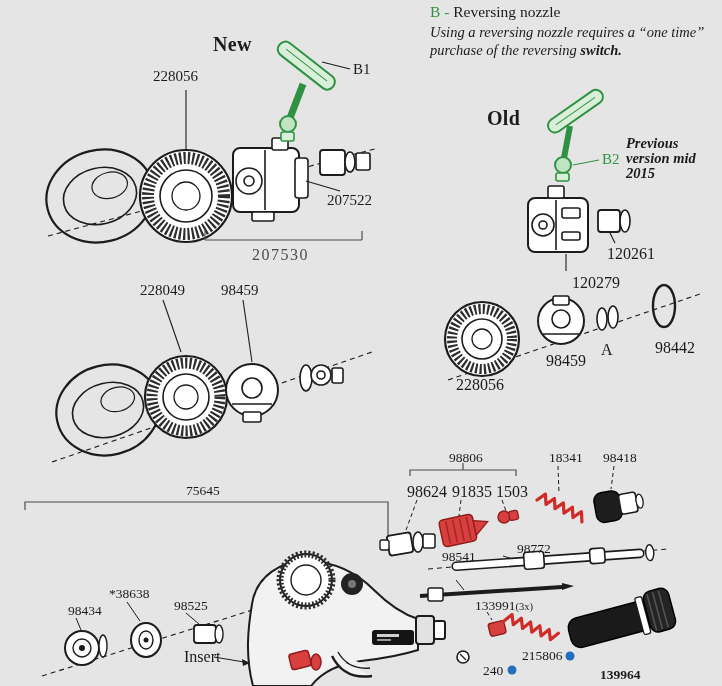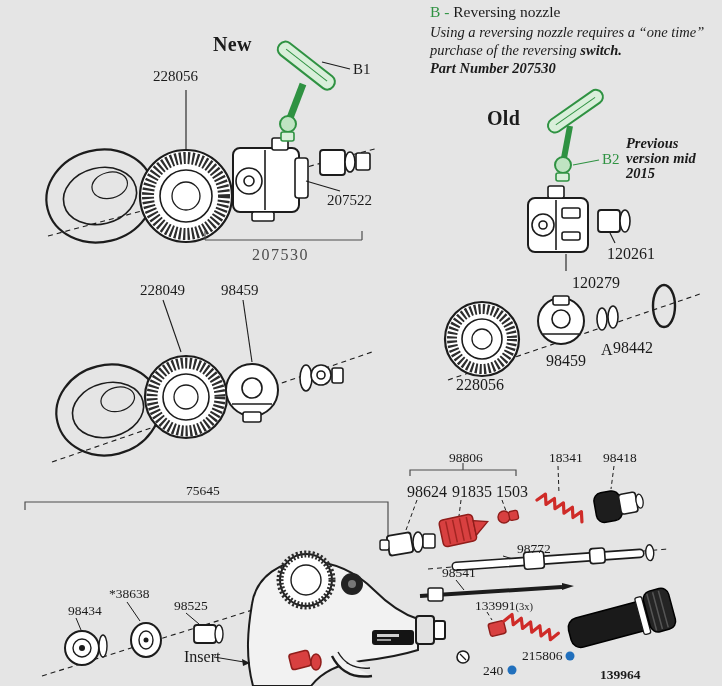--- a/index.html
+++ b/index.html
@@ -269,51 +269,50 @@
       <line x1="460" y1="654" x2="466" y2="660" stroke-width="1.2"></line>
     </g>
     <circle cx="570" cy="656" r="4.5" fill="#2170bd" stroke="none"></circle>
     <circle cx="512" cy="670" r="4.5" fill="#2170bd" stroke="none"></circle>
   </g>
 </svg>
 
   <div class="note">
     <div class="note-heading"><span class="letter">B - </span><span>Reversing nozzle</span></div>
     <div class="note-body"><span>Using a reversing nozzle requires a “one time” purchase of the reversing </span><b>switch.</b></div>
-    <div class="note-partnumber">Part Number 207530</div>
   </div>
 
   <div class="lbl heading" style="left:213px; top:36px;">New</div>
   <div class="lbl heading" style="left:487px; top:110px;">Old</div>
   <div class="lbl prev-note" style="left:626px; top:124px; position:absolute;">Previous version mid 2015</div>
 
   <div class="lbl" style="left:153px; top:68px;">228056</div>
   <div class="lbl" style="left:353px; top:61px;">B1</div>
   <div class="lbl" style="left:327px; top:192px;">207522</div>
   <div class="lbl gray" style="left:252px; top:246px;">207530</div>
   <div class="lbl" style="left:140px; top:282px;">228049</div>
   <div class="lbl" style="left:221px; top:282px;">98459</div>
 
   <div class="lbl green" style="left:602px; top:151px;">B2</div>
   <div class="lbl sm" style="left:607px; top:245px;">120261</div>
   <div class="lbl sm" style="left:572px; top:274px;">120279</div>
   <div class="lbl sm" style="left:546px; top:352px;">98459</div>
   <div class="lbl sm" style="left:601px; top:341px;">A</div>
-  <div class="lbl sm" style="left:613px; top:339px;">98442</div>
+  <div class="lbl sm" style="left:655px; top:339px;">98442</div>
   <div class="lbl sm" style="left:456px; top:376px;">228056</div>
 
   <div class="lbl md" style="left:449px; top:449px;">98806</div>
   <div class="lbl md" style="left:549px; top:449px;">18341</div>
   <div class="lbl md" style="left:603px; top:449px;">98418</div>
   <div class="lbl sm" style="left:407px; top:483px;">98624</div>
   <div class="lbl sm" style="left:452px; top:483px;">91835</div>
   <div class="lbl sm" style="left:496px; top:483px;">1503</div>
   <div class="lbl md" style="left:186px; top:482px;">75645</div>
   <div class="lbl md" style="left:517px; top:540px;">98772</div>
-  <div class="lbl md" style="left:442px; top:564px;">98541</div>
+  <div class="lbl md" style="left:442px; top:548px;">98541</div>
   <div class="lbl md" style="left:68px; top:602px;">98434</div>
   <div class="lbl md" style="left:109px; top:585px;">*38638</div>
   <div class="lbl md" style="left:174px; top:597px;">98525</div>
   <div class="lbl sm" style="left:184px; top:648px;">Insert</div>
   <div class="lbl md" style="left:475px; top:597px;"><span>133991</span><span class="xs">(3x)</span></div>
   <div class="lbl md" style="left:483px; top:662px;">240</div>
   <div class="lbl md" style="left:522px; top:647px;">215806</div>
   <div class="lbl md boldlbl" style="left:600px; top:666px;">139964</div>
 
 </div>

